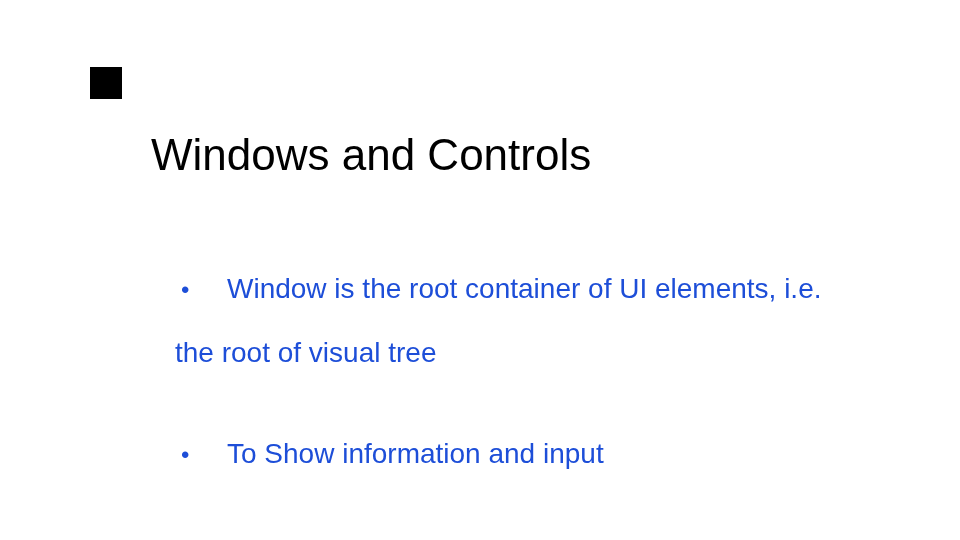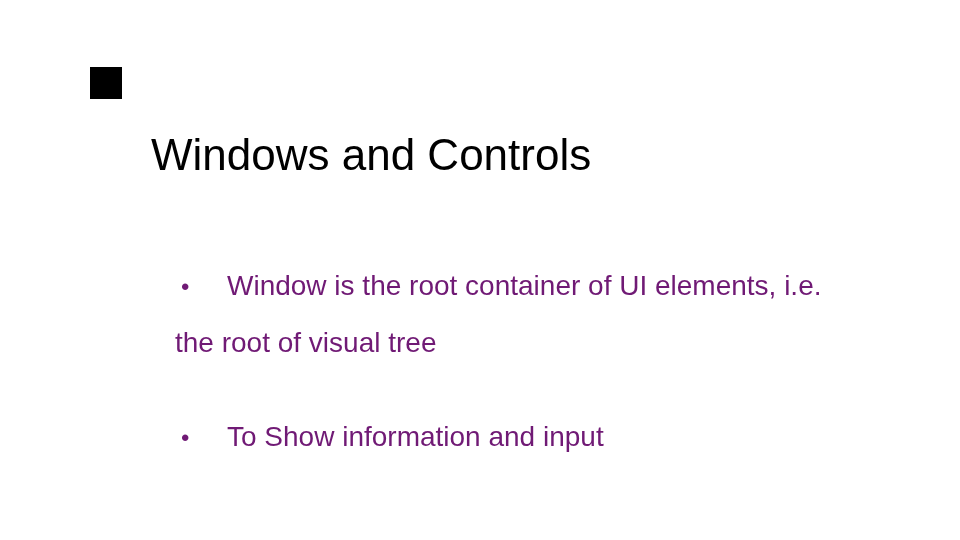--- a/index.html
+++ b/index.html
@@ -36,22 +36,22 @@
   }
   .bullet-list {
     position: absolute;
     left: 75px;
     top: 148px;
     width: 755px;
     list-style: none;
   }
   .bullet-item {
     font-size: 28px;
-    line-height: 33px;
-    color: #701a75;
+    line-height: 40px;
+    color: #1d4ed8;
     padding-left: 17px;
     text-indent: -17px;
   }
   .bullet-item + .bullet-item { margin-top: 7px; }
   .bullet-marker {
     display: inline-block;
     width: 17px;
     text-indent: 0;
     font-size: 24px;
     vertical-align: baseline;

